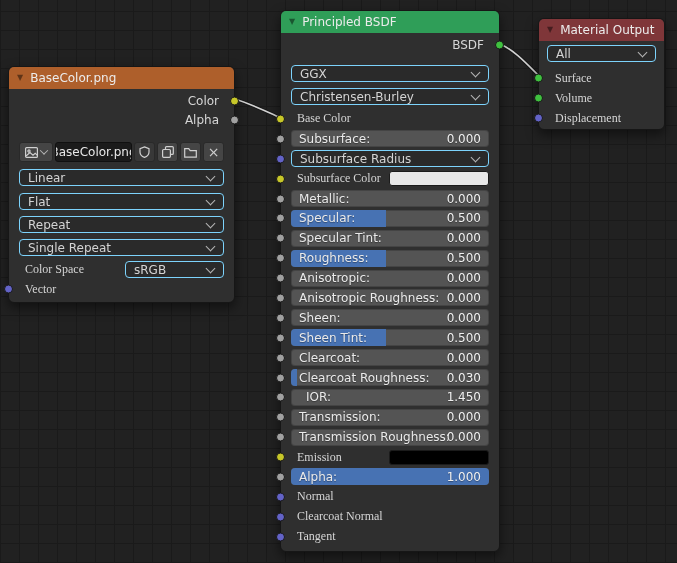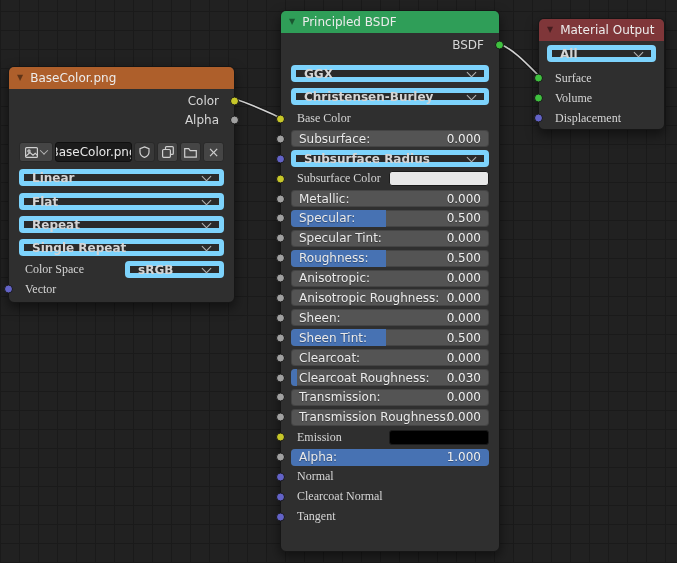--- a/index.html
+++ b/index.html
@@ -41,23 +41,23 @@
   .socket{
     position:absolute;width:9px;height:9px;border-radius:50%;
     border:1px solid #191919;top:50%;transform:translateY(-50%);
     box-sizing:border-box;z-index:4;
   }
   .socket.left{left:-5px;}
   .socket.right{right:-5px;}
 
   .dd{
     position:relative;height:17px;margin:0 10px;
-    background:#2a2a2a;border:5px solid #7dd3fc;border-radius:4px;
+    background:#2a2a2a;border:1px solid #7dd3fc;border-radius:4px;
     display:flex;align-items:center;
-    font-size:12px;color:#d4d4d4;box-sizing:border-box;font-weight:bold;
+    font-size:12px;color:#d4d4d4;box-sizing:border-box;
   }
   .dd .ddlab{padding-left:8px;white-space:nowrap;}
   .chev{
     position:absolute;right:9px;top:50%;
     width:6px;height:6px;
     border-right:1.6px solid #b5b5b5;border-bottom:1.6px solid #b5b5b5;
     transform:translateY(-72%) rotate(45deg);
   }
   .rowdd{flex:1;}
 
@@ -334,20 +334,28 @@
 
       <div class="row prow">
         <span class="socket left" style="background-color: rgb(161, 161, 161);"></span>
         <div class="slider">
           <div class="fill" style="width: 3%;"></div>
           <span class="lab">Clearcoat Roughness:</span>
           <span class="val">0.030</span>
         </div>
       </div>
 
+      <div class="row prow">
+        <span class="socket left" style="background-color: rgb(161, 161, 161);"></span>
+        <div class="slider number">
+          <div class="fill" style="width: 0%;"></div>
+          <span class="lab">IOR:</span>
+          <span class="val">1.450</span>
+        </div>
+      </div>
 
       <div class="row prow">
         <span class="socket left" style="background-color: rgb(161, 161, 161);"></span>
         <div class="slider">
           <div class="fill" style="width: 0%;"></div>
           <span class="lab">Transmission:</span>
           <span class="val">0.000</span>
         </div>
       </div>
 

